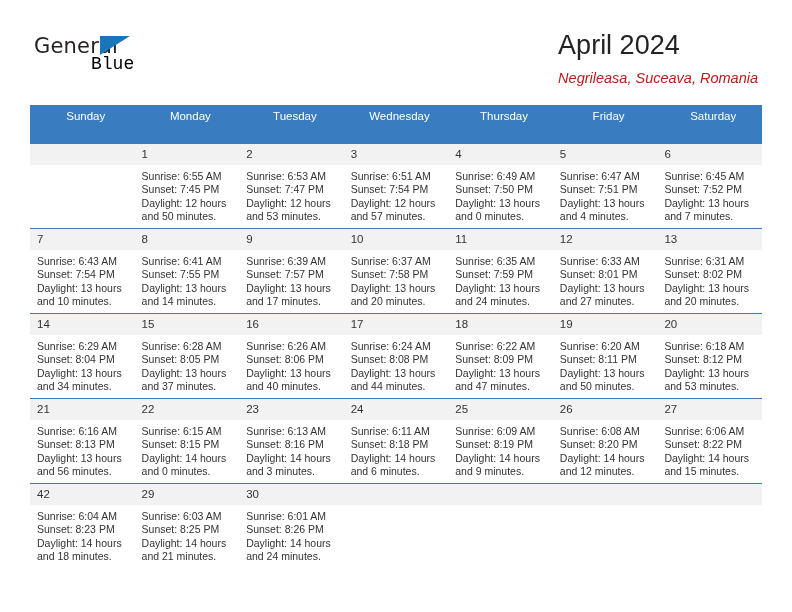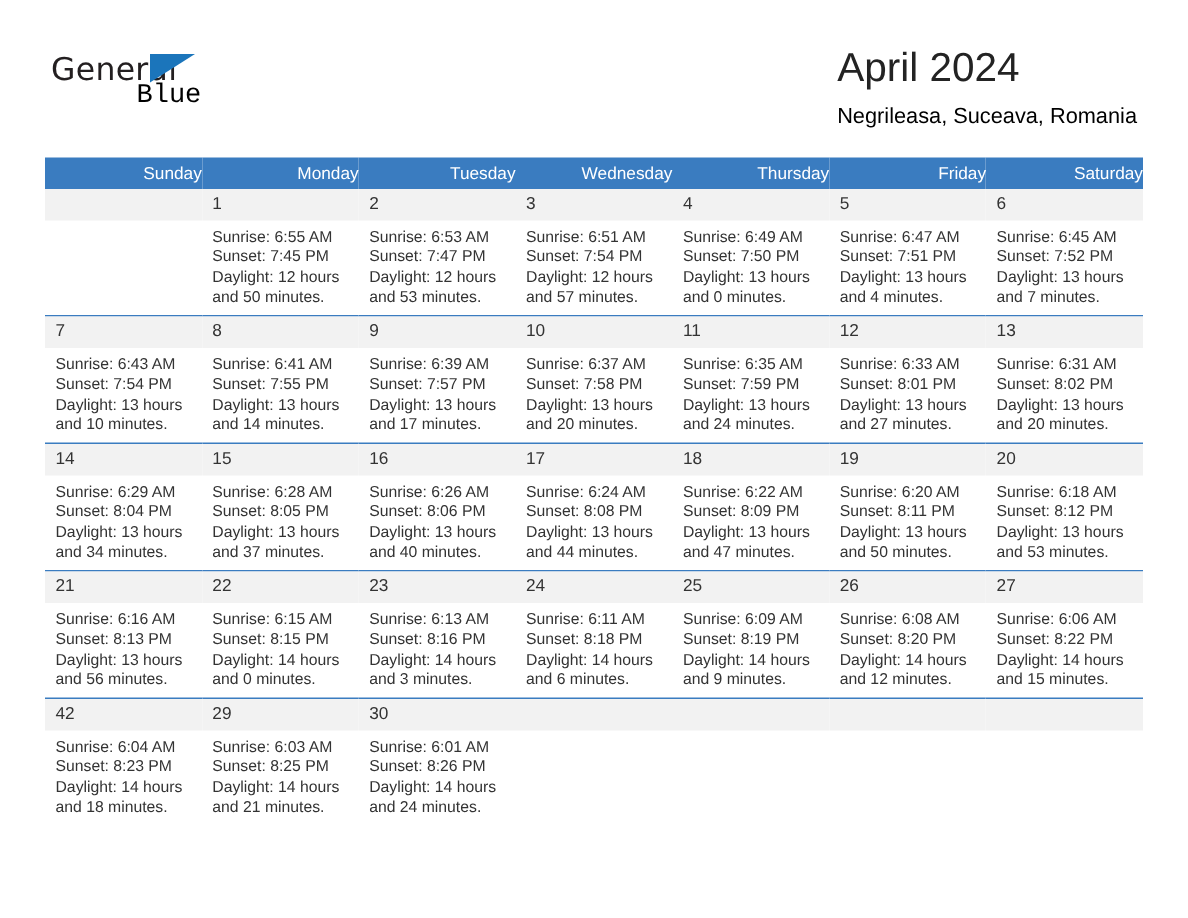--- a/index.html
+++ b/index.html
@@ -71,42 +71,43 @@
   }
   .month-title {
     font-size: 27px;
     font-weight: normal;
     color: #232323;
     line-height: 34px;
     white-space: nowrap;
   }
   .location {
     font-size: 14.5px;
-    color: #000000;
+    color: #b91c1c;
     line-height: 22px;
     margin-top: 5px;
     white-space: nowrap;
+    font-style: italic;
   }
 
   
   .calendar {
     position: absolute;
     left: 30px;
     top: 105px;
     width: 732px;
     border-collapse: collapse;
     table-layout: fixed;
   }
   .calendar th {
     background: #3a7cc0;
     color: #ffffff;
     font-size: 11.5px;
     font-weight: normal;
-    text-align: right;
-    padding: 5px 0 4px 7px;
+    text-align: center;
+    padding: 5px 0 22px 7px;
     height: 11px;
     border: none;
   }
   .calendar td {
     vertical-align: top;
     padding: 0;
     border: none;
     height: 84px;
   }
   tr.week-row td {

